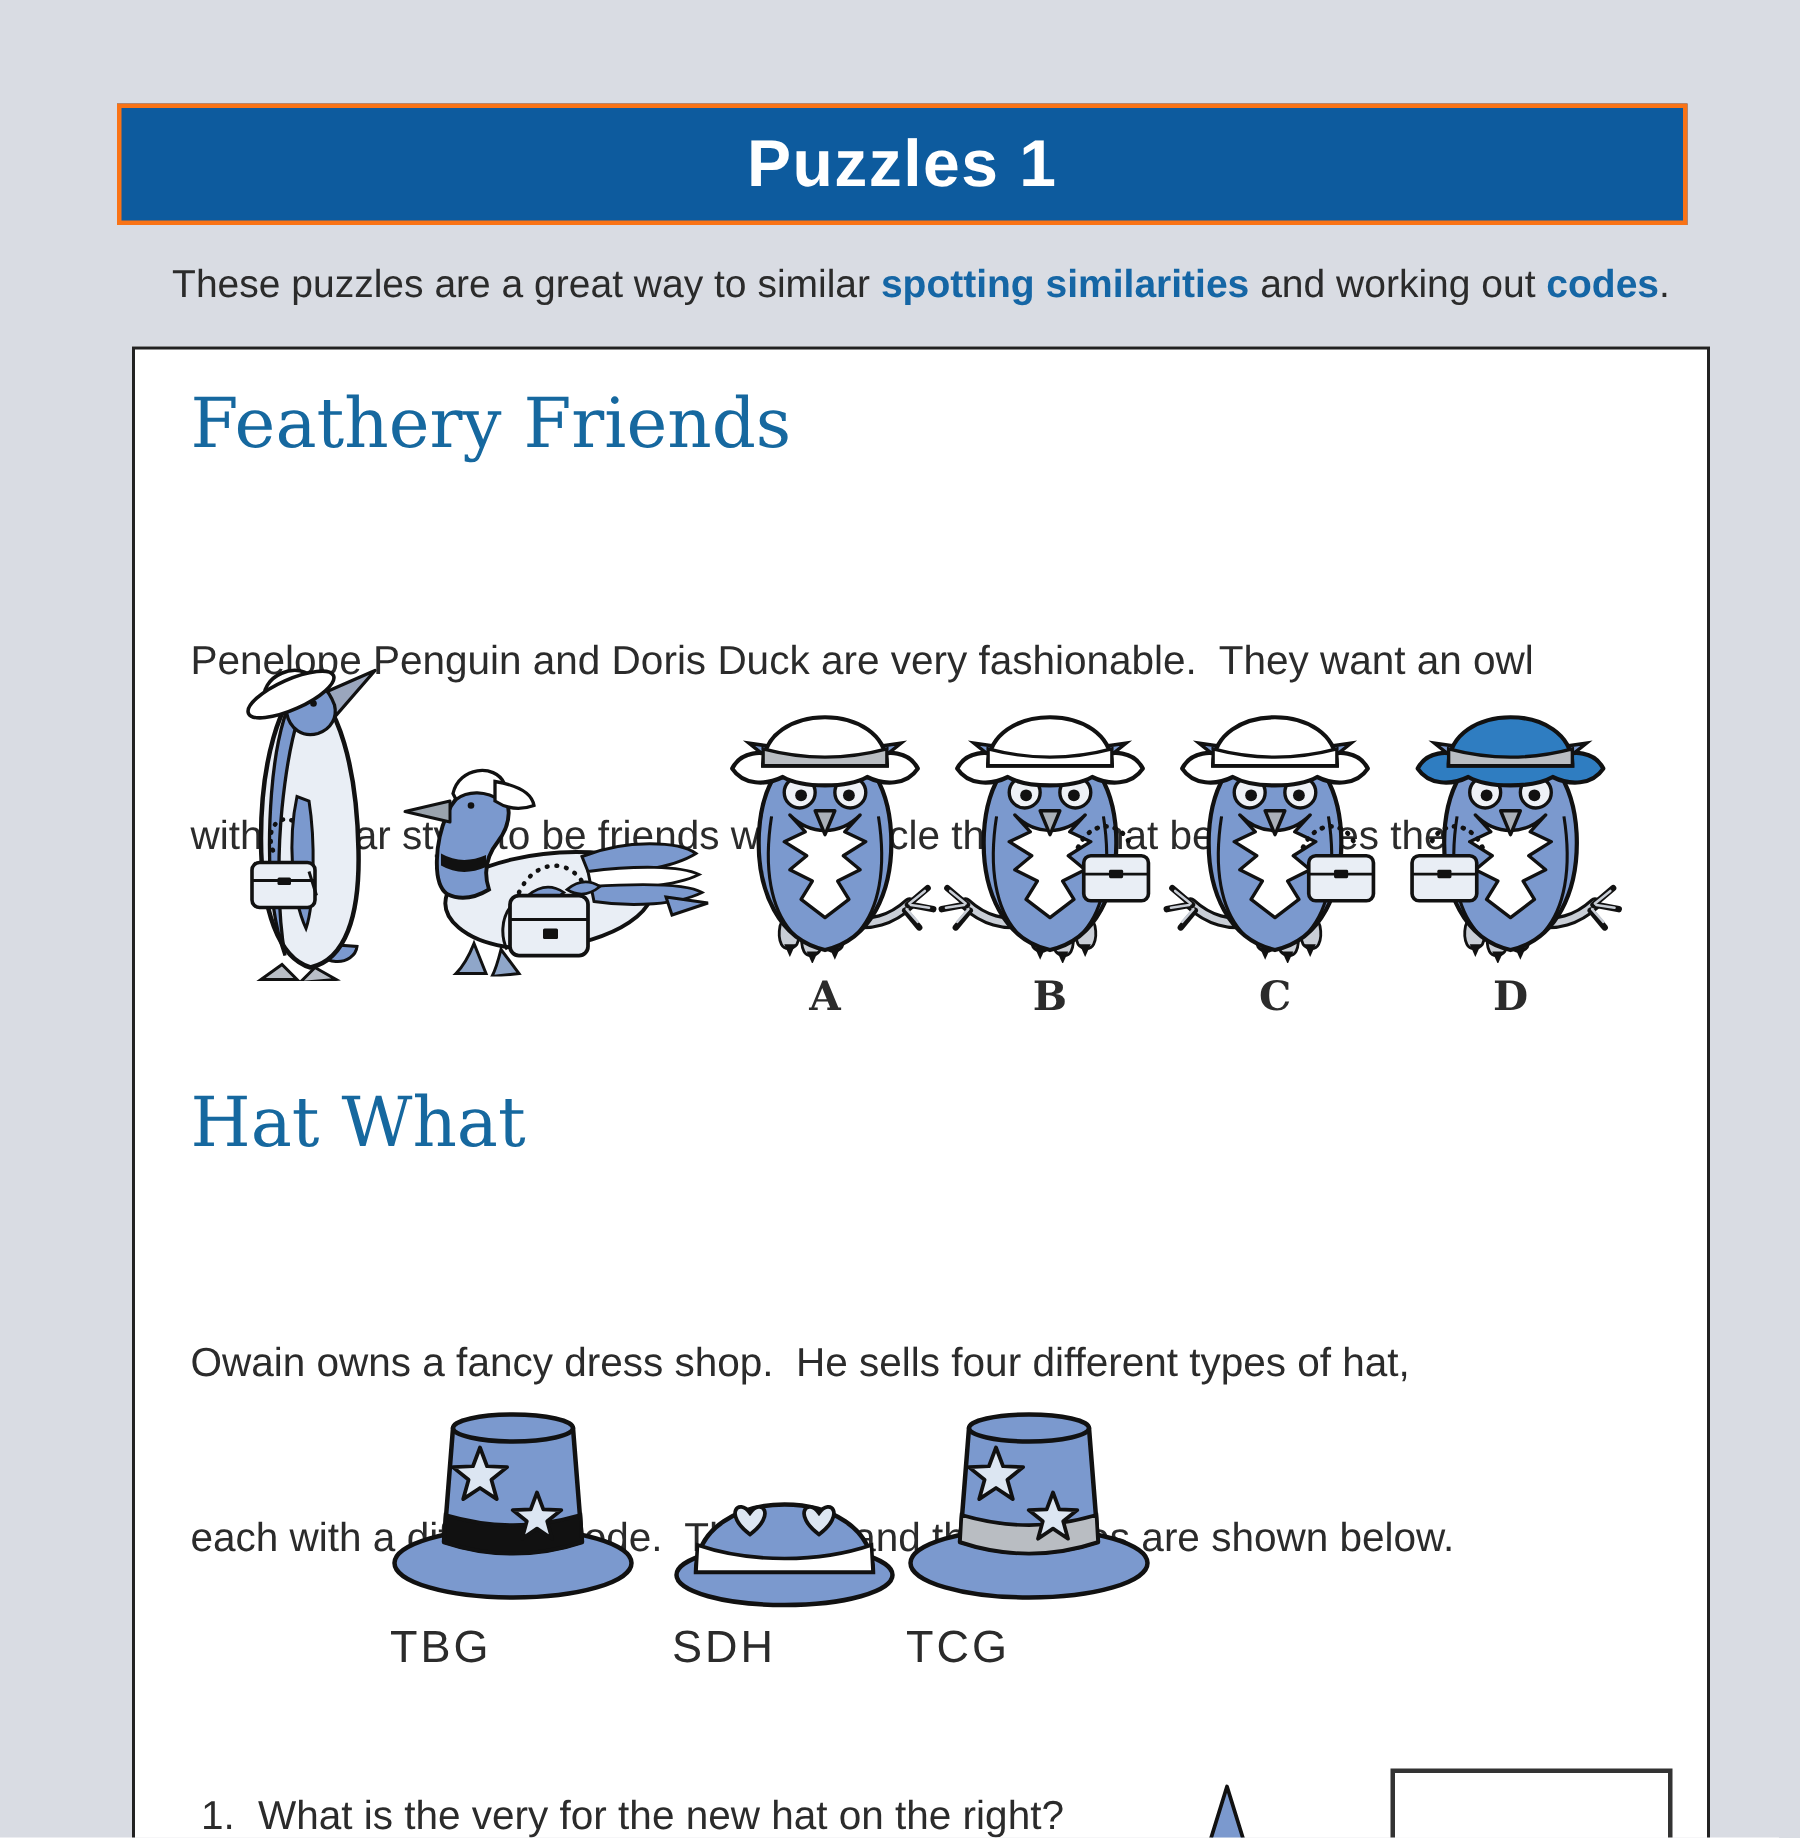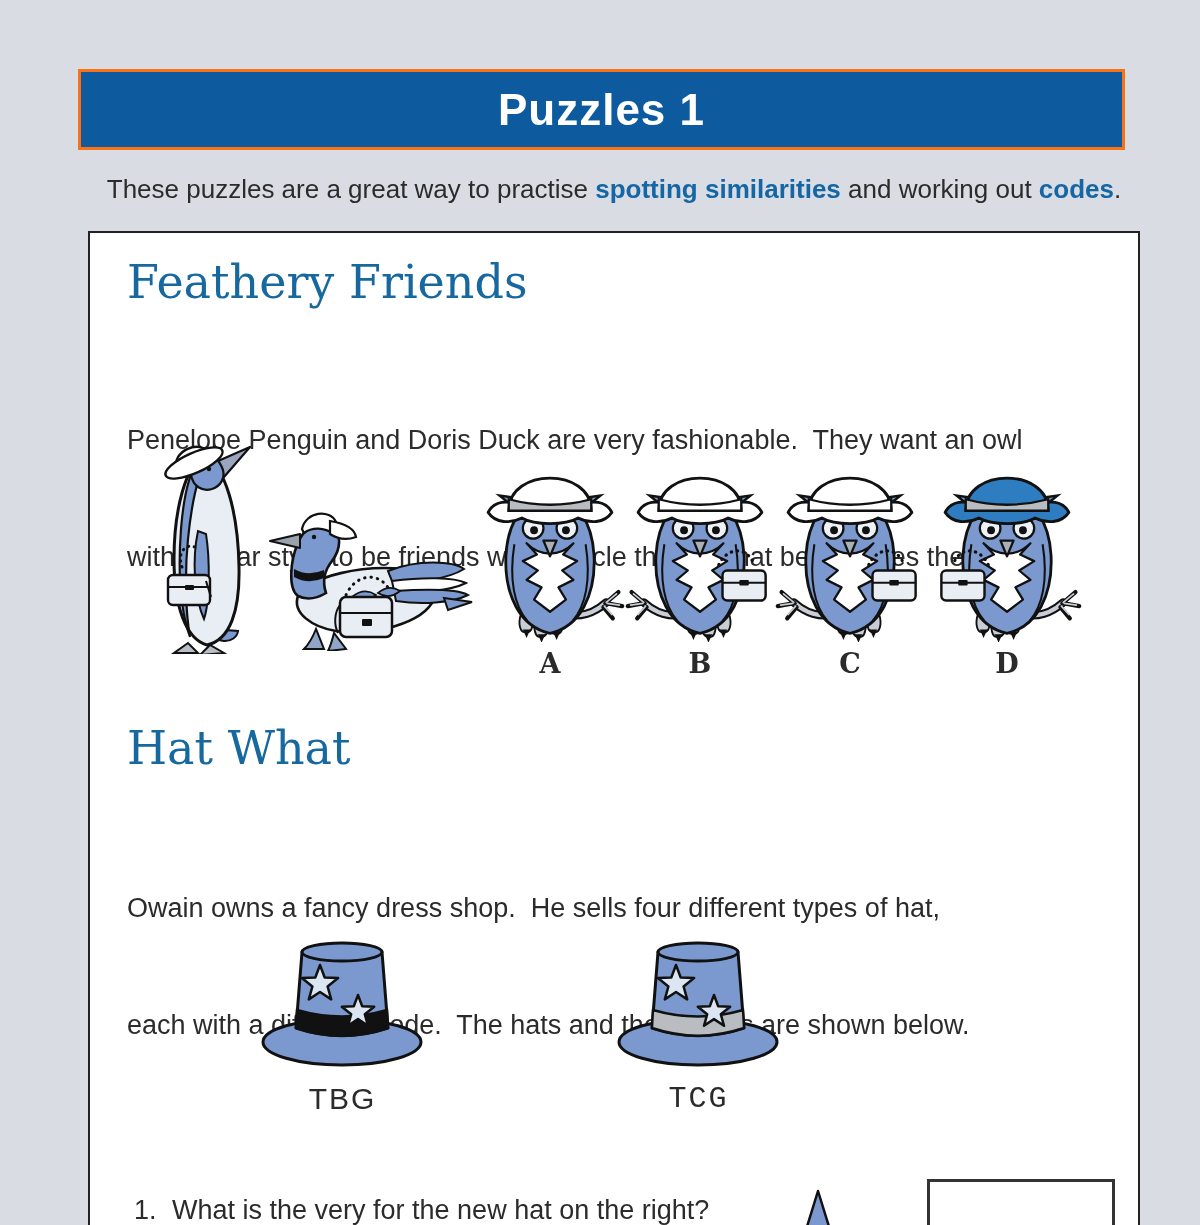--- a/index.html
+++ b/index.html
@@ -24,34 +24,34 @@
     left:88px;top:231px;width:1048px;height:1040px;
     background:#fff;border:2px solid #222;
   }
   .sec-title{
     font-family:"DejaVu Serif",serif;font-weight:400;
     color:var(--heading,#16689f);font-size:46px;line-height:1.1;letter-spacing:0px;
   }
   .body-text{font-size:27px;line-height:39px;white-space:pre;}
   .owl-option{width:150px;text-align:center;}
   .owl-label{font-family:"DejaVu Serif",serif;font-weight:700;font-size:27px;margin-top:2px;}
-  .hat-item{text-align:center;}
+  .hat-item{}
   .hat-code{position:absolute;top:175px;width:100%;font-size:30px;letter-spacing:2px;}
   .question{display:flex;font-size:27px;white-space:pre;}
   .q-num{width:38px;}
   .answer-box{width:182px;height:70px;background:#fff;border:3px solid #333;}
 </style>
 </head>
 <body style="--page-bg: #d9dce3; --banner-bg: #0d5b9e; --heading: #16689f; --accent: #1566a5; --text: #2b2b2b;">
 
 <div class="banner abs">
   <span class="banner-title">Puzzles 1</span>
 </div>
 
-<div class="intro abs"><span>These puzzles are a great way to practise </span><span class="accent-bold">spotting similarities</span><span> and working out </span><span class="accent-bold">codes</span><span>.</span></div>
+<div class="intro abs"><span>These puzzles are a great way to similar </span><span class="accent-bold">spotting similarities</span><span> and working out </span><span class="accent-bold">codes</span><span>.</span></div>
 
 <div class="panel abs" id="panel">
 
   <div class="sec-title abs" style="left:37px;top:24px">Feathery Friends</div>
 
   <div class="body-text abs" style="left:37px;top:110px">
     <div>Penelope Penguin and Doris Duck are very fashionable.  They want an owl</div>
     <div>with similar style to be friends with.  Circle the owl that best shares their style.</div>
   </div>
 
@@ -286,21 +286,31 @@
       <div style="margin-top:15px"><svg width="165" height="150" viewBox="0 0 165 150">
     <ellipse cx="82" cy="120" rx="79" ry="23" fill="#7b99ce" stroke="#111111" stroke-width="3"></ellipse>
     <path d="M42,30 L36,106 C66,116 98,116 128,106 L122,30 Z" fill="#7b99ce" stroke="#111111" stroke-width="3" stroke-linejoin="round"></path>
     <path d="M37,88 C68,97 96,97 127,88 L128,106 C98,116 66,116 36,106 Z" fill="#111111" stroke="#111111" stroke-width="2.4"></path>
     <ellipse cx="82" cy="30" rx="40" ry="9" fill="#7b99ce" stroke="#111111" stroke-width="3"></ellipse>
     <polygon points="60.0,43.0 64.7,55.5 78.1,56.1 67.6,64.5 71.2,77.4 60.0,70.0 48.8,77.4 52.4,64.5 41.9,56.1 55.3,55.5" fill="#dce6f2" stroke="#111111" stroke-width="2.5" stroke-linejoin="round"></polygon>
           <polygon points="98.0,73.0 102.2,84.2 114.2,84.7 104.8,92.2 108.0,103.8 98.0,97.1 88.0,103.8 91.2,92.2 81.8,84.7 93.8,84.2" fill="#dce6f2" stroke="#111111" stroke-width="2.5" stroke-linejoin="round"></polygon>
   </svg></div>
       <div class="hat-code">TBG</div>
     </div>
-    <div class="abs hat-item" style="left: 526px; top: 674px; width: 165px; height: 215px; font-family: Liberation Mono, monospace;">
+    <div class="abs hat-item" style="left: 358px; top: 674px; width: 150px; height: 215px;">
+      <div style="margin-top:57px"><svg width="150" height="110" viewBox="0 0 150 110">
+    <ellipse cx="75" cy="86" rx="72" ry="20" fill="#7b99ce" stroke="#111111" stroke-width="3"></ellipse>
+    <path d="M16,84 C16,24 134,24 134,84 Z" fill="#7b99ce" stroke="#111111" stroke-width="3"></path>
+    <path d="M17,66 C52,78 98,78 133,66 L134,84 L16,84 Z" fill="#ffffff" stroke="#111111" stroke-width="2.4"></path>
+    <path d="M52,59 C34,45.5 44.5,34.25 52,44.75 C59.5,34.25 70,45.5 52,59 Z" fill="#dce6f2" stroke="#111111" stroke-width="2.5"></path>
+          <path d="M98,59 C80,45.5 90.5,34.25 98,44.75 C105.5,34.25 116,45.5 98,59 Z" fill="#dce6f2" stroke="#111111" stroke-width="2.5"></path>
+  </svg></div>
+      <div class="hat-code">SDH</div>
+    </div>
+    <div class="abs hat-item" style="left: 514px; top: 674px; width: 165px; height: 215px;">
       <div style="margin-top:15px"><svg width="165" height="150" viewBox="0 0 165 150">
     <ellipse cx="82" cy="120" rx="79" ry="23" fill="#7b99ce" stroke="#111111" stroke-width="3"></ellipse>
     <path d="M42,30 L36,106 C66,116 98,116 128,106 L122,30 Z" fill="#7b99ce" stroke="#111111" stroke-width="3" stroke-linejoin="round"></path>
     <path d="M37,88 C68,97 96,97 127,88 L128,106 C98,116 66,116 36,106 Z" fill="#b9bdc2" stroke="#111111" stroke-width="2.4"></path>
     <ellipse cx="82" cy="30" rx="40" ry="9" fill="#7b99ce" stroke="#111111" stroke-width="3"></ellipse>
     <polygon points="60.0,43.0 64.7,55.5 78.1,56.1 67.6,64.5 71.2,77.4 60.0,70.0 48.8,77.4 52.4,64.5 41.9,56.1 55.3,55.5" fill="#dce6f2" stroke="#111111" stroke-width="2.5" stroke-linejoin="round"></polygon>
           <polygon points="98.0,73.0 102.2,84.2 114.2,84.7 104.8,92.2 108.0,103.8 98.0,97.1 88.0,103.8 91.2,92.2 81.8,84.7 93.8,84.2" fill="#dce6f2" stroke="#111111" stroke-width="2.5" stroke-linejoin="round"></polygon>
   </svg></div>
       <div class="hat-code">TCG</div>
     </div>

